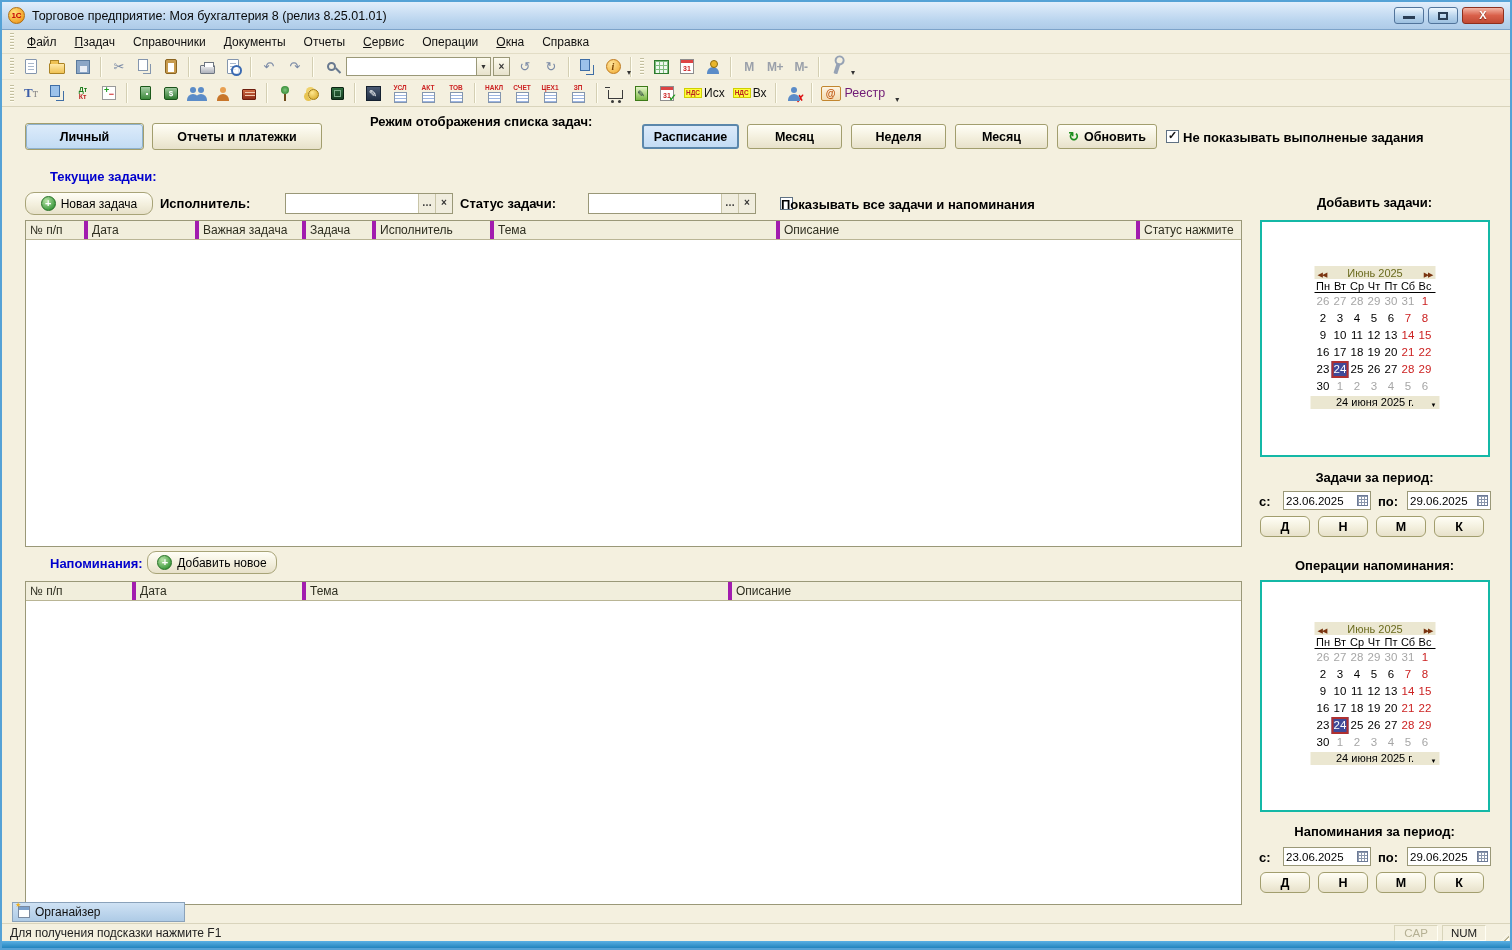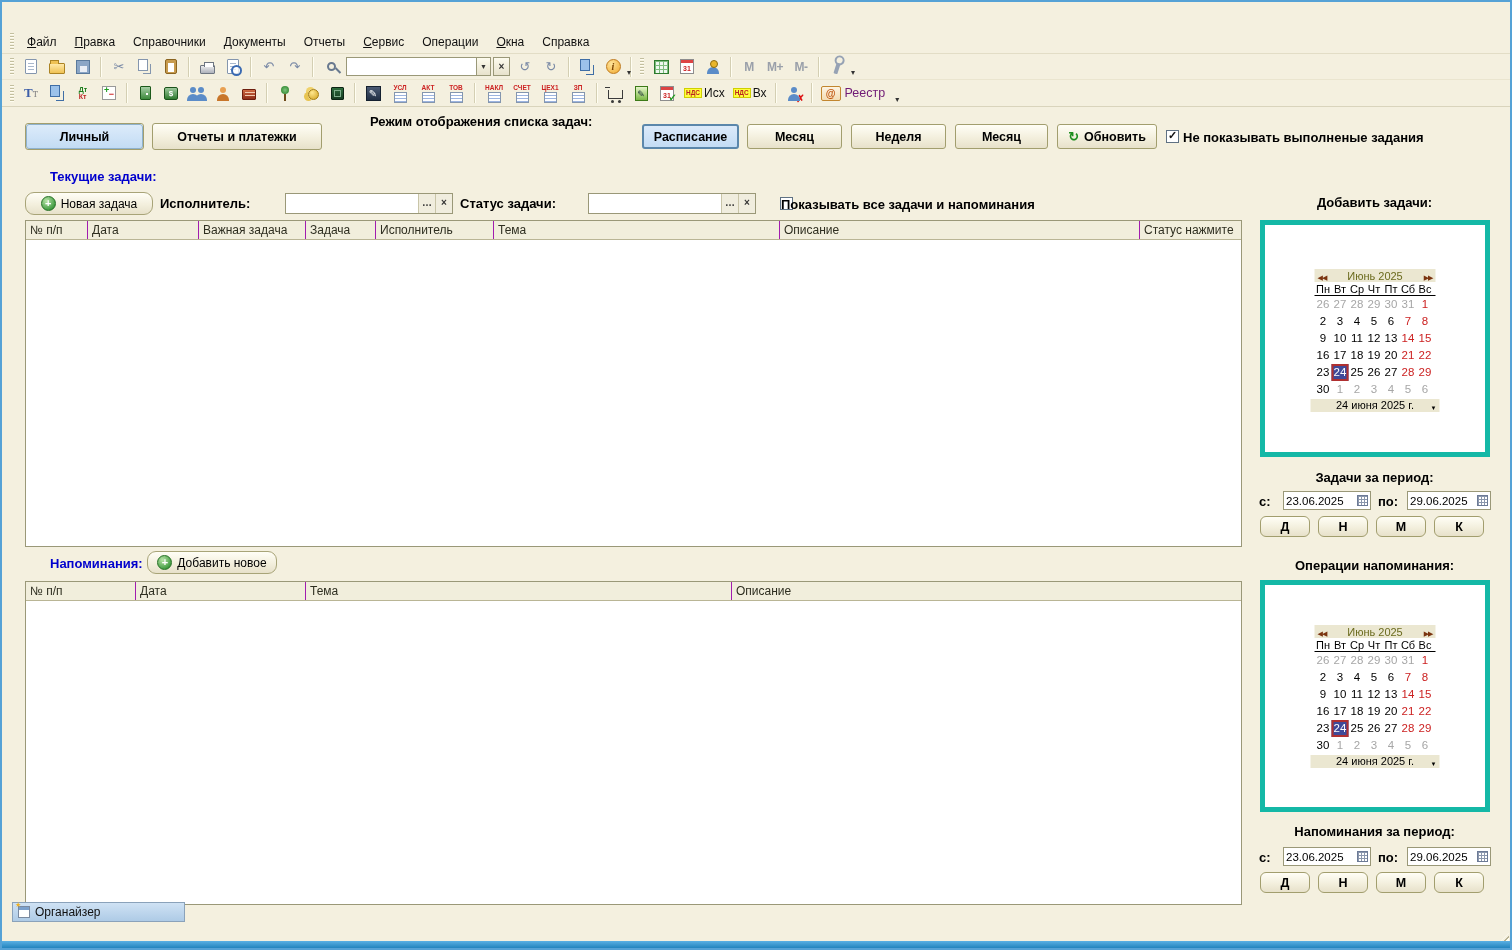--- a/index.html
+++ b/index.html
@@ -134,25 +134,25 @@
   .fbtn { flex:0 0 auto; width:17px; height:19px; background:#f0edde; border-left:1px solid #c9c5a8; text-align:center; font:bold 10px/17px "Liberation Sans",sans-serif; color:#333; cursor:pointer; }
   .dfield { display:flex; align-items:center; background:#fff; border:1px solid #9a9878; height:19px; padding:0 2px; }
   .dfield input { flex:1; border:none; outline:none; min-width:0; font:11.5px "Liberation Sans",sans-serif; }
   .dgrid { width:11px; height:11px; border:1px solid #6c7a96; background:#fff;
            background-image:linear-gradient(#8b97ad 1px,transparent 1px),linear-gradient(90deg,#8b97ad 1px,transparent 1px);
            background-size:3px 3px; cursor:pointer; }
 
   
   .dtable { position:absolute; border:1px solid #9a9878; background:#fff; }
   .thead { display:flex; height:19px; background:#f1eedc; border-bottom:1px solid #b9b595; }
-  .th { padding:2px 4px; font-size:12px; color:#2e2e20; border-right:1px solid #a21caf; overflow:hidden; white-space:nowrap; }
+  .th { padding:2px 4px; font-size:12px; color:#2e2e20; border-right:4px solid #a21caf; overflow:hidden; white-space:nowrap; }
   .th:last-child { border-right:none; flex:1; }
 
   
-  .calbox { position:absolute; background:#fff; border:5px solid #14b8a6; }
+  .calbox { position:absolute; background:#fff; border:2px solid #14b8a6; }
   .mc { position:absolute; left:50%; transform:translateX(-50%); width:129px; }
   .mc-nav { display:flex; align-items:center; width:121px; margin:0 auto; height:13px; background:#ebe7d1; padding:0 3px; }
   .mc-prev::before { content:"◀◀"; font-size:7px; color:#7a3410; letter-spacing:-1px; }
   .mc-next::before { content:"▶▶"; font-size:7px; color:#7a3410; letter-spacing:-1px; }
   .mc-month { flex:1; text-align:center; font-size:11px; color:#6b6b1e; }
   .mc-days { display:flex; border-bottom:1px solid #000; width:121px; margin:1px auto 0; }
   .mc-dn { width:17px; text-align:center; font-size:11px; color:#000; }
   .mc-week { display:flex; width:121px; margin:0 auto; }
   .mc-d { width:17px; height:17px; line-height:17px; text-align:center; font-size:11.5px; color:#000; cursor:pointer; }
   .mc-d.out { color:#a6a6a6; } .mc-d.wkd { color:#cc2222; }
@@ -175,26 +175,41 @@
                  background:repeating-linear-gradient(135deg,transparent 0 2px,#b8b294 2px 3px,#fffef2 3px 5px);
                  clip-path:polygon(100% 0,100% 100%,0 100%); }
   .bstrip { position:absolute; left:0; right:0; bottom:0; height:7px; background:linear-gradient(#5ab0e4,#2384bd); }
 </style>
 </head>
 <body>
 
 <div class="window">
 
   
+  <div class="titlebar">
+    <div class="applogo">1С</div>
+    <div class="apptitle">Торговое предприятие: Моя бухгалтерия 8 (релиз 8.25.01.01)</div>
+    <div class="winbtns">
+      <div class="wbtn">
+          <span class="min"></span>
+        </div>
+      <div class="wbtn">
+          <span class="rst"></span>
+        </div>
+      <div class="wbtn close">
+          <span class="xx">X</span>
+        </div>
+    </div>
+  </div>
 
   
   <div class="menubar">
     <span class="gripv"></span>
     <span class="mi"><u>Ф</u><span>айл</span></span>
-    <span class="mi"><u>П</u><span>равка</span></span>
+    <span class="mi"><u>П</u><span>задач</span></span>
     <span class="mi"><u></u><span>Справочники</span></span>
     <span class="mi"><u>Д</u><span>окументы</span></span>
     <span class="mi"><u></u><span>Отчеты</span></span>
     <span class="mi"><u>С</u><span>ервис</span></span>
     <span class="mi"><u></u><span>Операции</span></span>
     <span class="mi"><u>О</u><span>кна</span></span>
     <span class="mi"><u></u><span>Справка</span></span>
   </div>
 
   
@@ -675,16 +690,23 @@
     </button>
   <button class="btn abs" style="left:1432px;top:870px;width:50px;height:21px;border-radius:6px">
       <span>К</span>
     </button>
 
   
   <div class="wstab">
     <span class="orgic"></span>
     <span>Органайзер</span>
   </div>
+  <div class="statusbar">
+    <span>Для получения подсказки нажмите F1</span>
+    <span style="margin-left:auto"></span>
+    <span class="statbox dim">CAP</span>
+    <span class="statbox on">NUM</span>
+    <span style="width:16px"></span>
+  </div>
   <div class="grip-corner"></div>
   <div class="bstrip"></div>
 
 </div>
 
 </body></html>

